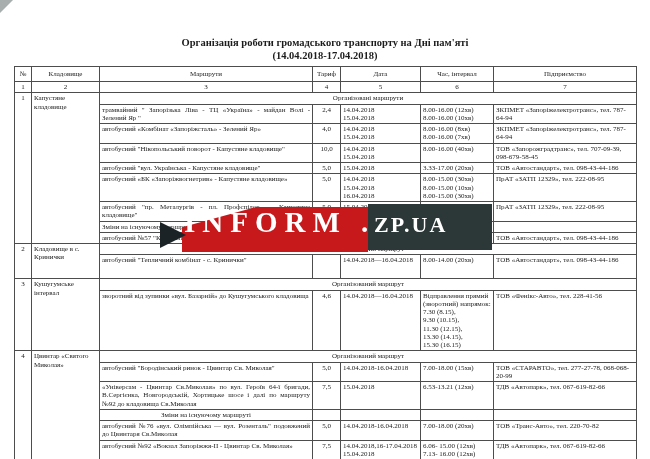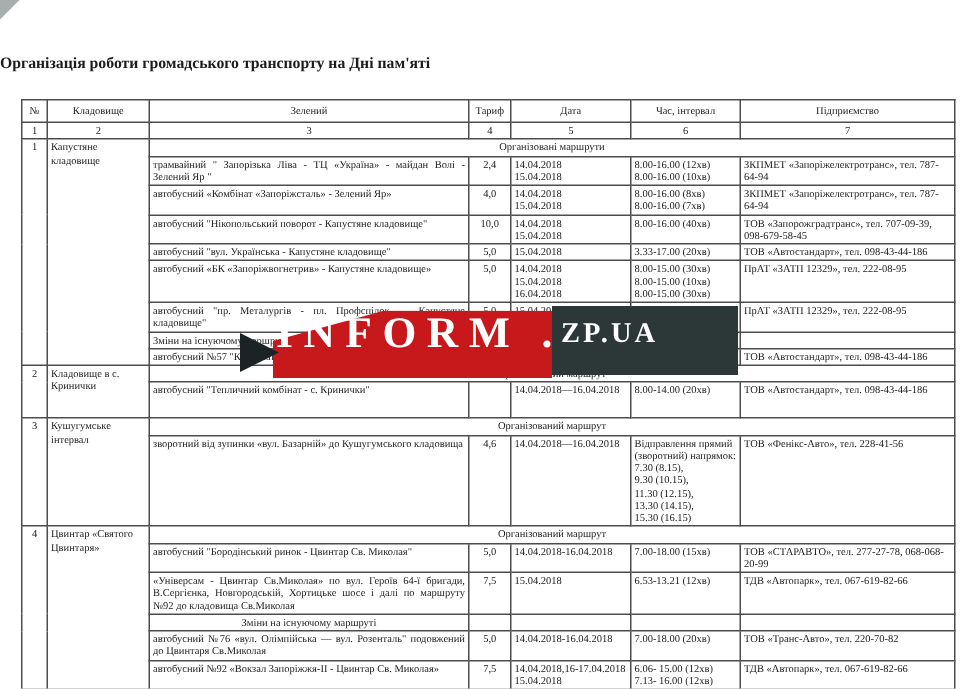--- a/index.html
+++ b/index.html
@@ -7,21 +7,21 @@
     width:650px;height:459px;position:relative;overflow:hidden;
     background:#ffffff;color:#1c1c1c;
     font-family:"Liberation Serif", serif;
   }
   .corner-curl{
     position:absolute;top:0;left:0;width:0;height:0;
     border-top:13px solid #a8adad;border-right:13px solid transparent;
   }
   .doc-title{
     position:absolute;top:37px;left:0;width:100%;
-    text-align:left;font-weight:bold;font-size:10.5px;line-height:1.2;
+    text-align:center;font-weight:bold;font-size:10.5px;line-height:1.2;
   }
   table.main{
     position:absolute;left:14px;top:66px;width:622px;
     border-collapse:collapse;table-layout:fixed;
     font-size:7px;line-height:1.18;
   }
   table.main td{
     border:1px solid #4d4d4d;vertical-align:top;padding:1px 2px;overflow:hidden;
   }
   tr.hdr td{height:12px;vertical-align:middle;text-align:center}
@@ -43,46 +43,47 @@
     position:absolute;left:210px;top:0;width:124px;height:46px;
     background:#2c3737;mix-blend-mode:multiply;
   }
   .wm-tri{
     position:absolute;left:2px;top:18px;width:0;height:0;
     border-top:13px solid transparent;border-bottom:13px solid transparent;
     border-left:26px solid #1c2326;
   }
   .wm-text{position:absolute;color:#ffffff;font-weight:bold;font-family:"Liberation Serif",serif;white-space:nowrap}
   .wm-inform{left:26px;top:2px;font-size:29px;letter-spacing:7px}
-  .wm-zpua{left:216px;top:8px;font-size:19px;letter-spacing:2px}
+  .wm-zpua{left:216px;top:8px;font-size:22px;letter-spacing:2px}
 </style>
 </head>
 <body>
 
 <div class="corner-curl"></div>
 
 <div class="doc-title">
   <div>Організація роботи громадського транспорту на Дні пам'яті</div>
+  <div>(14.04.2018-17.04.2018)</div>
 </div>
 
 <table class="main">
   <colgroup>
     <col style="width:17px">
       <col style="width:68px">
       <col style="width:213px">
     <col style="width:28px">
       <col style="width:80px">
       <col style="width:73px">
       <col style="width:143px">
   </colgroup>
   <tbody>
     <tr class="hdr">
       <td>№</td>
       <td>Кладовище</td>
-      <td>Зелений</td>
+      <td>Маршрути</td>
       <td>Тариф</td>
       <td>Дата</td>
       <td>Час, інтервал</td>
       <td>Підприємство</td>
     </tr>
     <tr class="nums">
       <td>1</td>
       <td>2</td>
       <td>3</td>
       <td>4</td>
@@ -188,21 +189,21 @@
 7.30 (8.15),
 9.30 (10.15),
 11.30 (12.15),
 13.30 (14.15),
 15.30 (16.15)</td>
       <td>ТОВ «Фенікс-Авто», тел. 228-41-56</td>
     </tr>
 
     <tr class="secrow">
       <td rowspan="6" class="ctr">4</td>
-      <td rowspan="6" class="cem">Цвинтар «Святого Цвинтаря»</td>
+      <td rowspan="6" class="cem">Цвинтар «Святого Миколая»</td>
       <td colspan="5" class="ctr">Організований маршрут</td>
     </tr>
     <tr>
       <td class="just">автобусний "Бородінський ринок - Цвинтар Св. Миколая"</td>
       <td class="ctr">5,0</td>
       <td class="pre">14.04.2018-16.04.2018</td>
       <td class="pre">7.00-18.00 (15хв)</td>
       <td>ТОВ «СТАРАВТО», тел. 277-27-78, 068-068-20-99</td>
     </tr>
     <tr>

